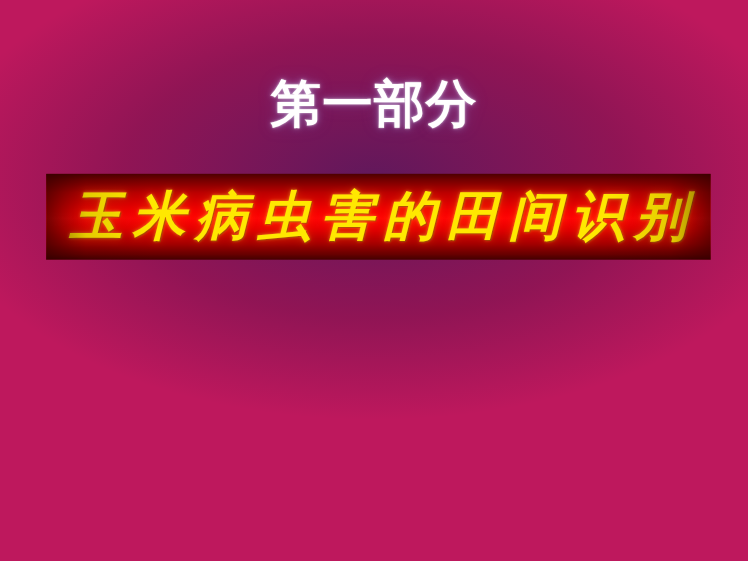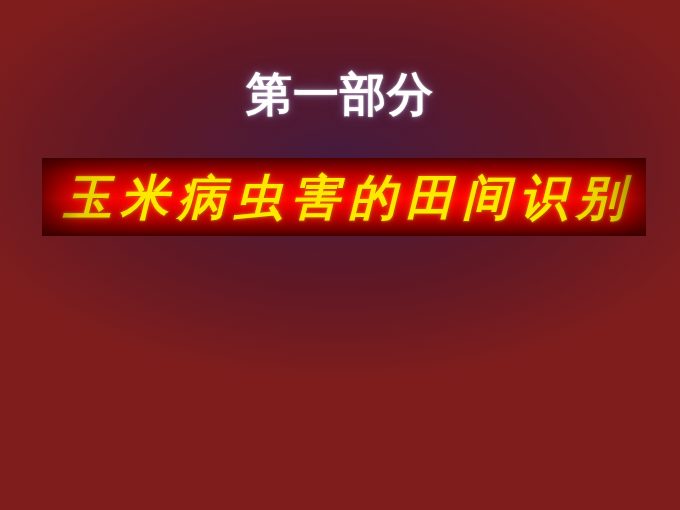--- a/index.html
+++ b/index.html
@@ -7,21 +7,21 @@
     margin: 0;
     padding: 0;
     background: #000022;
   }
 
   #slide {
     position: relative;
     width: 680px;
     height: 510px;
     overflow: hidden;
-    background: #7f1d1d;
+    background: #be185d;
     font-family: "DejaVu Sans", "Liberation Sans", sans-serif;
     -webkit-font-smoothing: antialiased;
   }
 
   
   #slide::before {
     content: "";
     position: absolute;
     inset: 0;
     background: radial-gradient(ellipse 75% 55% at 50% 32%,

